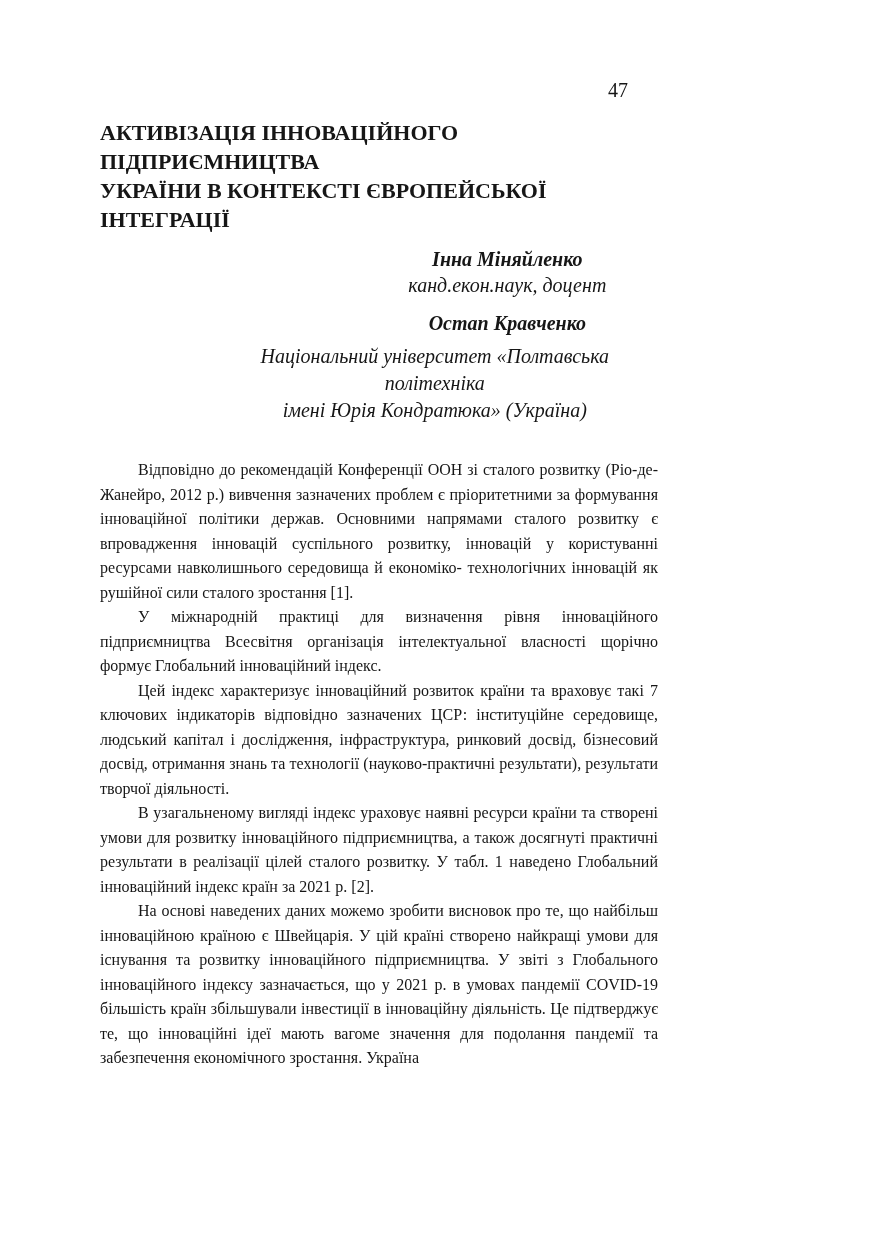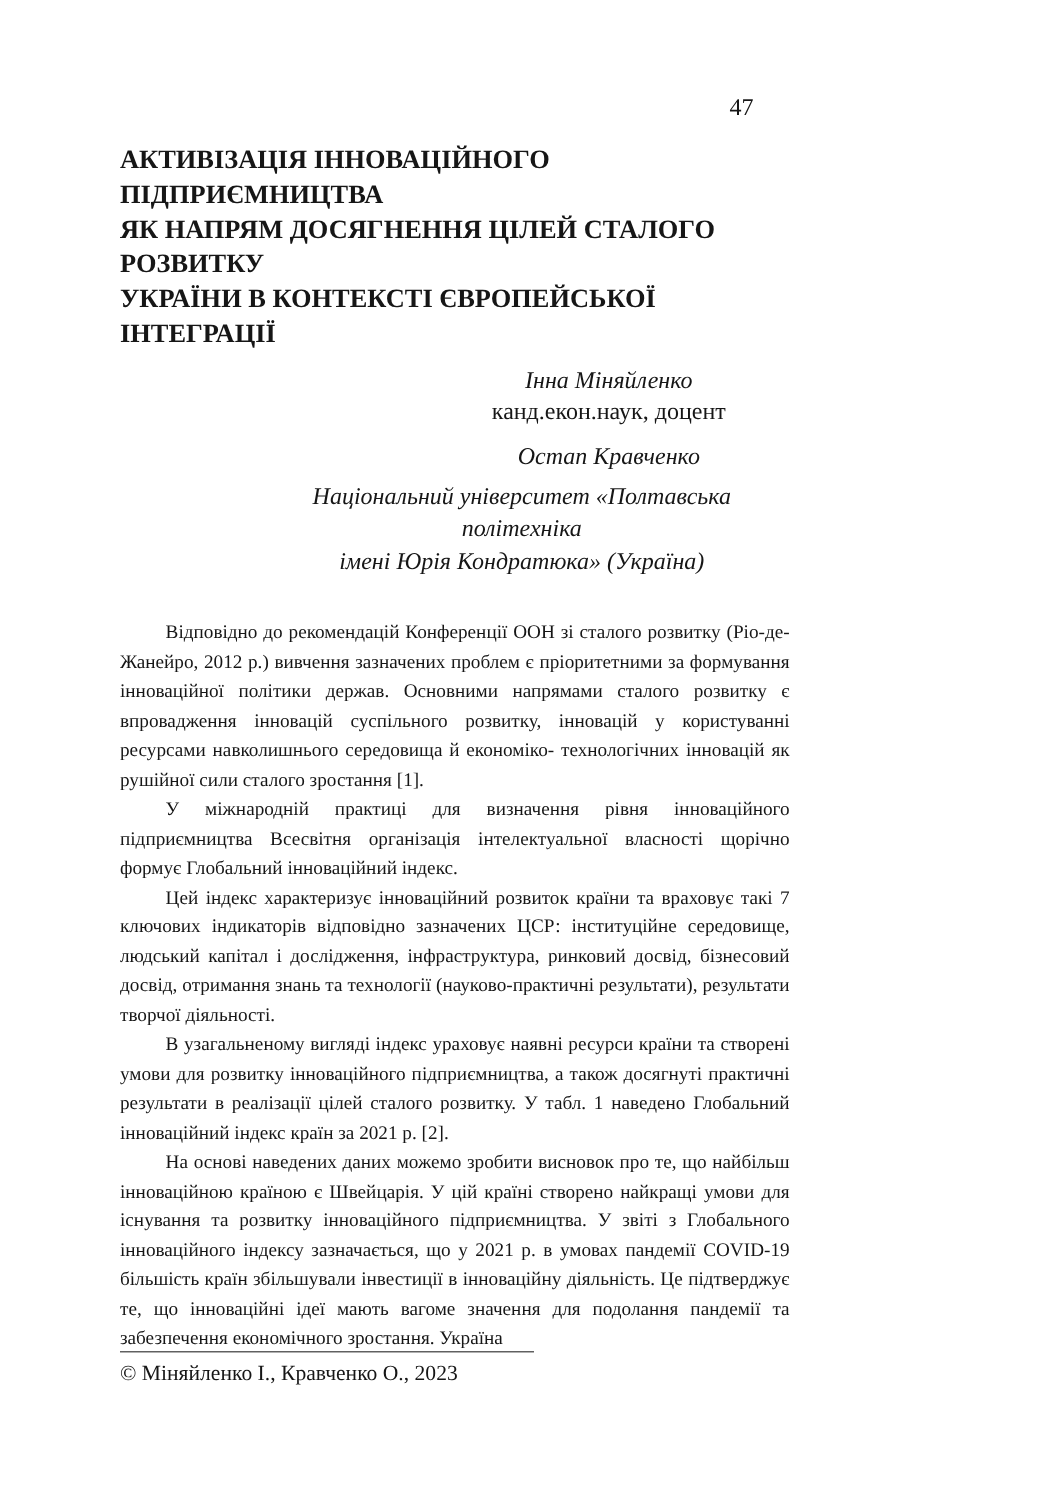--- a/index.html
+++ b/index.html
@@ -38,26 +38,27 @@
   }
   .title-line { display: block; }
   .authors { margin-top: 10px; }
   .author {
     padding-left: 46%;
     text-align: center;
     margin-top: 12px;
   }
   .author-name {
     font-size: 20px;
-    font-weight: normal;
+    font-weight: bold;
     font-style: italic;
     line-height: 26px;
   }
   .author-role {
     font-size: 20px;
+    font-style: italic;
     line-height: 26px;
   }
   .affiliation {
     margin-top: 7px;
     padding-left: 20%;
     text-align: center;
     font-size: 20px;
     font-style: italic;
     line-height: 27px;
   }
@@ -89,21 +90,20 @@
 </head>
 <body>
 
 <div class="page">
 
   <div class="page-number">47</div>
 
 
   <h1 class="title">
     <span class="title-line">АКТИВІЗАЦІЯ ІННОВАЦІЙНОГО ПІДПРИЄМНИЦТВА</span>
-    <span class="title-line">ЯК НАПРЯМ ДОСЯГНЕННЯ ЦІЛЕЙ СТАЛОГО РОЗВИТКУ</span>
     <span class="title-line">УКРАЇНИ В КОНТЕКСТІ ЄВРОПЕЙСЬКОЇ ІНТЕГРАЦІЇ</span>
   </h1>
 
   <div class="authors">
     <div class="author">
       <div class="author-name">Інна Міняйленко</div>
       <div class="author-role">канд.екон.наук, доцент</div>
     </div>
     <div class="author">
       <div class="author-name">Остап Кравченко</div>
@@ -116,18 +116,14 @@
   </div>
 
   <div class="body-text">
     <p>Відповідно до рекомендацій Конференції ООН зі сталого розвитку (Ріо-де-Жанейро, 2012 р.) вивчення зазначених проблем є пріоритетними за формування інноваційної політики держав. Основними напрямами сталого розвитку є впровадження інновацій суспільного розвитку, інновацій у користуванні ресурсами навколишнього середовища й економіко- технологічних інновацій як рушійної сили сталого зростання [1].</p>
     <p>У міжнародній практиці для визначення рівня інноваційного підприємництва Всесвітня організація інтелектуальної власності щорічно формує Глобальний інноваційний індекс.</p>
     <p>Цей індекс характеризує інноваційний розвиток країни та враховує такі 7 ключових індикаторів відповідно зазначених ЦСР: інституційне середовище, людський капітал і дослідження, інфраструктура, ринковий досвід, бізнесовий досвід, отримання знань та технології (науково-практичні результати), результати творчої діяльності.</p>
     <p>В узагальненому вигляді індекс ураховує наявні ресурси країни та створені умови для розвитку інноваційного підприємництва, а також досягнуті практичні результати в реалізації цілей сталого розвитку. У табл. 1 наведено Глобальний інноваційний індекс країн за 2021 р. [2].</p>
     <p>На основі наведених даних можемо зробити висновок про те, що найбільш інноваційною країною є Швейцарія. У цій країні створено найкращі умови для існування та розвитку інноваційного підприємництва. У звіті з Глобального інноваційного індексу зазначається, що у 2021 р. в умовах пандемії COVID-19 більшість країн збільшували інвестиції в інноваційну діяльність. Це підтверджує те, що інноваційні ідеї мають вагоме значення для подолання пандемії та забезпечення економічного зростання. Україна</p>
   </div>
 
-  <div class="footer">
-    <div class="footer-rule"></div>
-    <div class="copyright">© Міняйленко І., Кравченко О., 2023</div>
-  </div>
 
 </div>
 
 </body></html>

